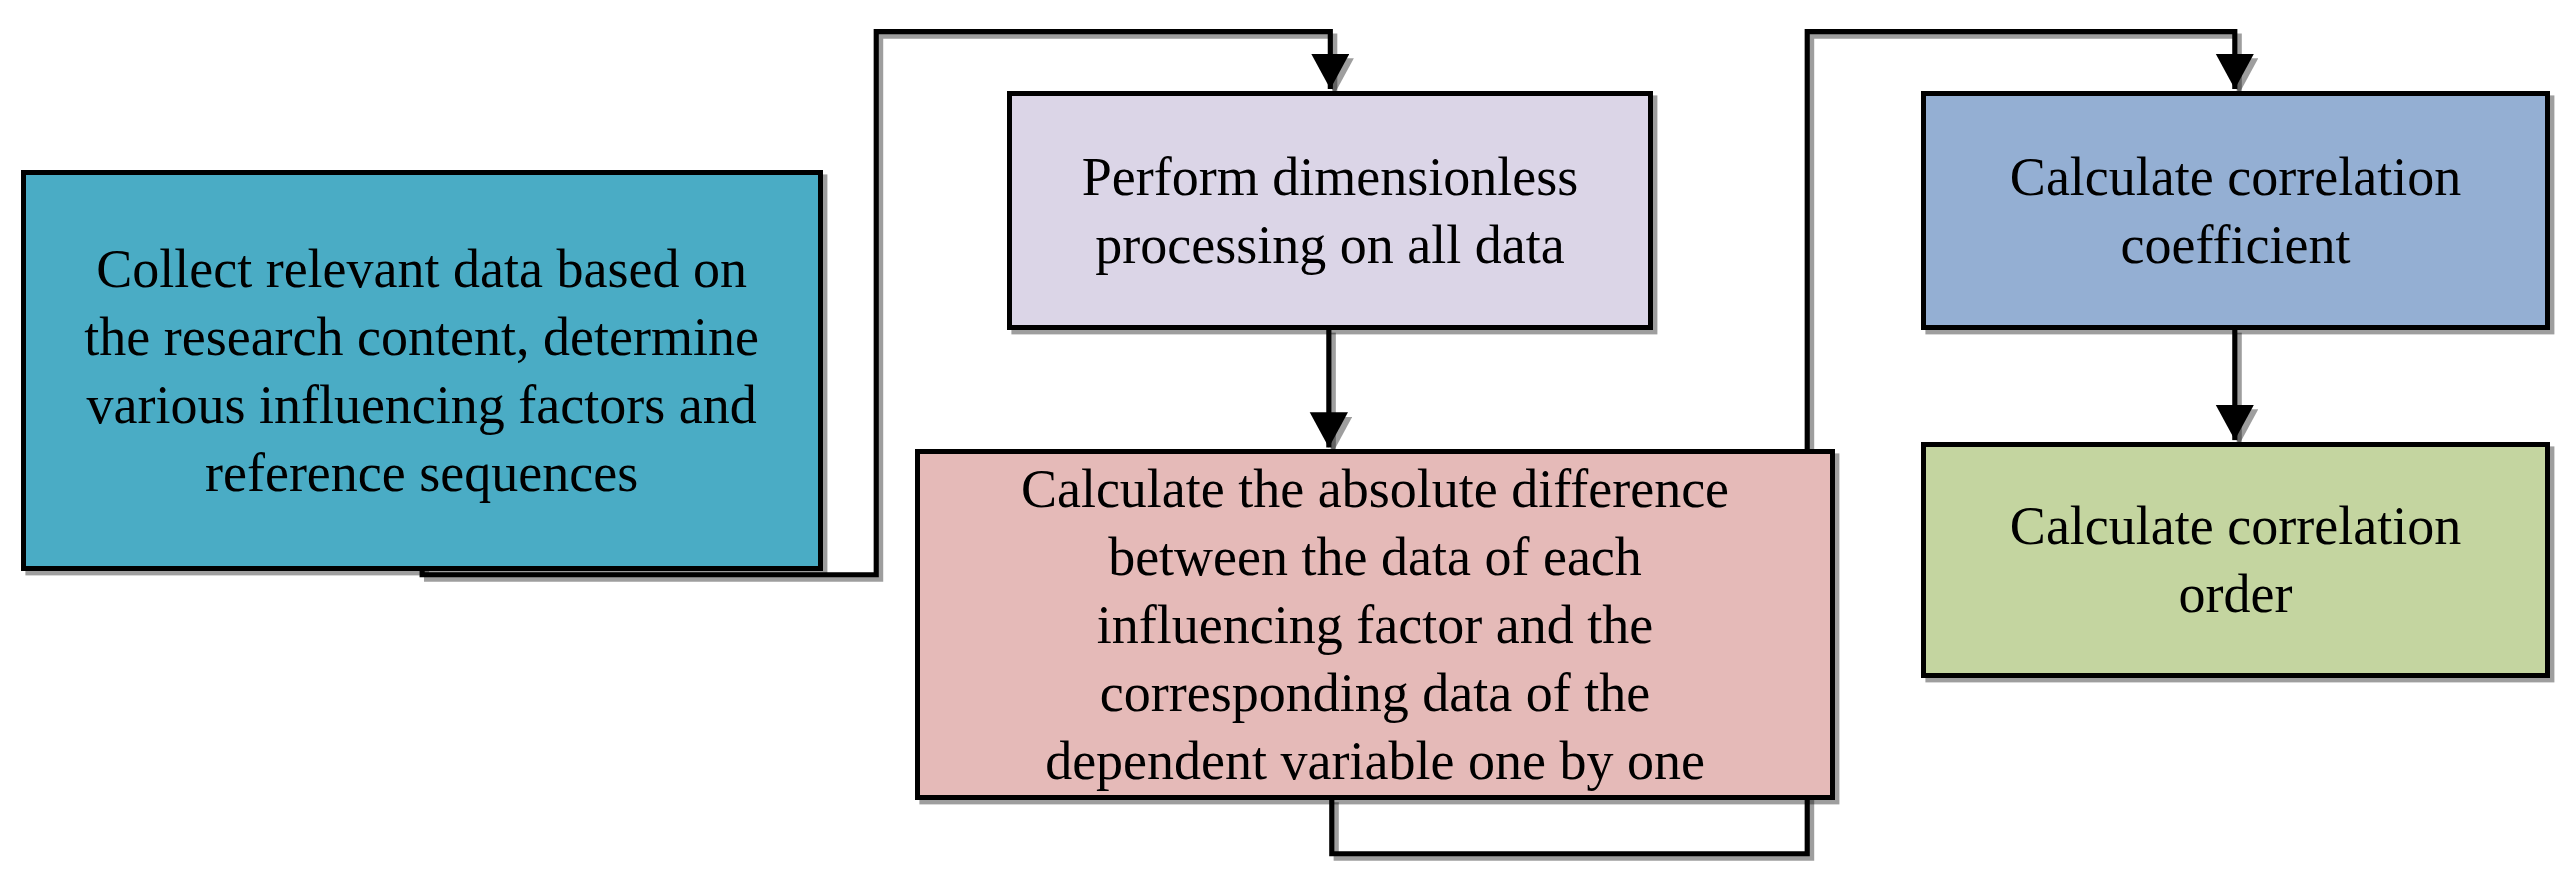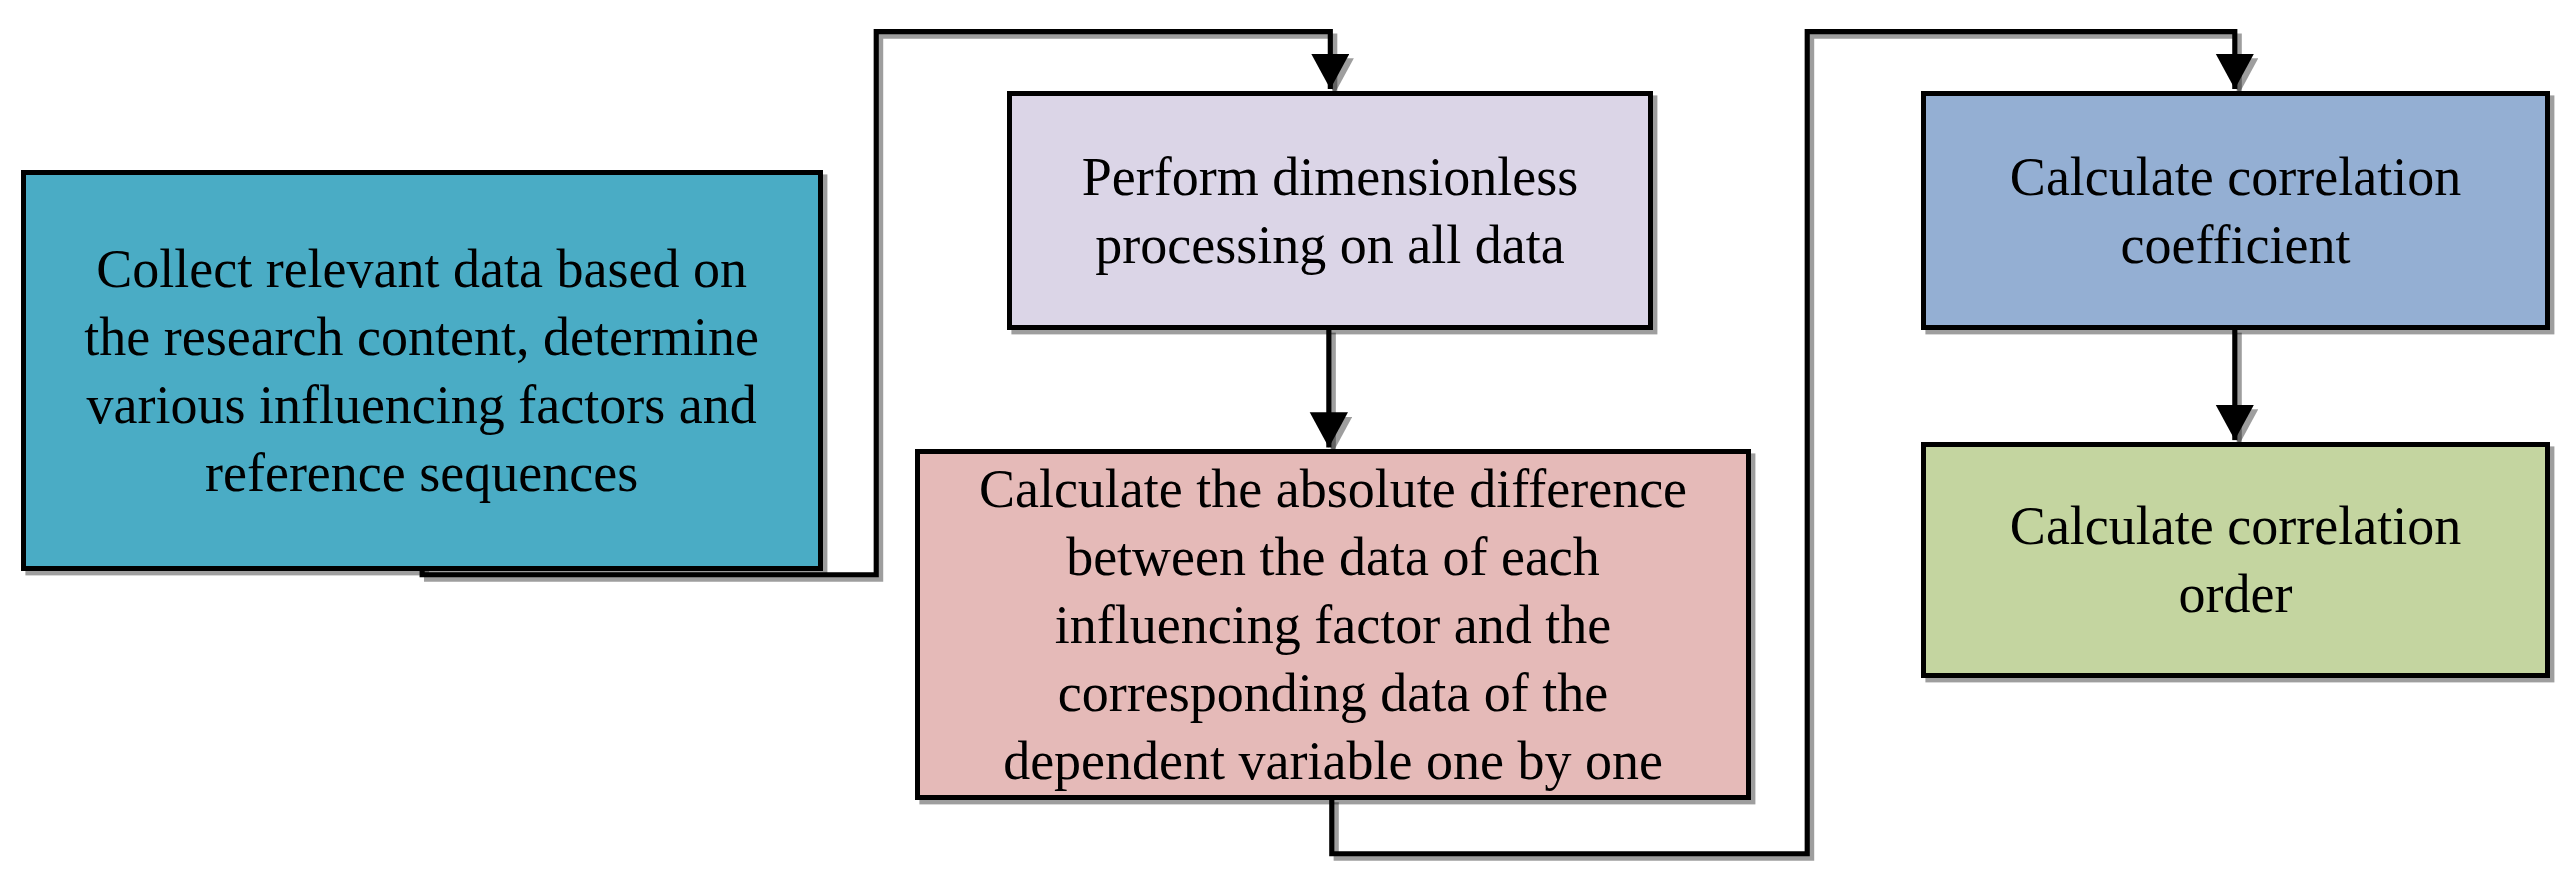--- a/index.html
+++ b/index.html
@@ -44,21 +44,21 @@
     justify-content: center;
     text-align: center;
     color: var(--text-color, #000000);
     font-size: 54px;
     line-height: 68px;
     white-space: pre-line;
   }
   .box .label { display: block; padding: 0 10.3px; }
   .box-collect       { left: 20.6px;   top: 170px; width: 802px; height: 401px; }
   .box-dimensionless { left: 1007px; top: 91px; width: 646px;  height: 239px; }
-  .box-difference    { left: 915px; top: 449px; width: 836px; height: 351px; }
+  .box-difference    { left: 915px; top: 449px; width: 920px; height: 351px; }
   .box-coefficient   { left: 1921px; top: 91px; width: 629px;  height: 239px; }
   .box-order         { left: 1921px; top: 442px; width: 629px;  height: 236px; }
 </style>
 </head>
 <body>
 
 <div class="stage">
 
   <svg class="connectors" viewBox="0 0 3499 1193" xmlns="http://www.w3.org/2000/svg">
     <defs>

